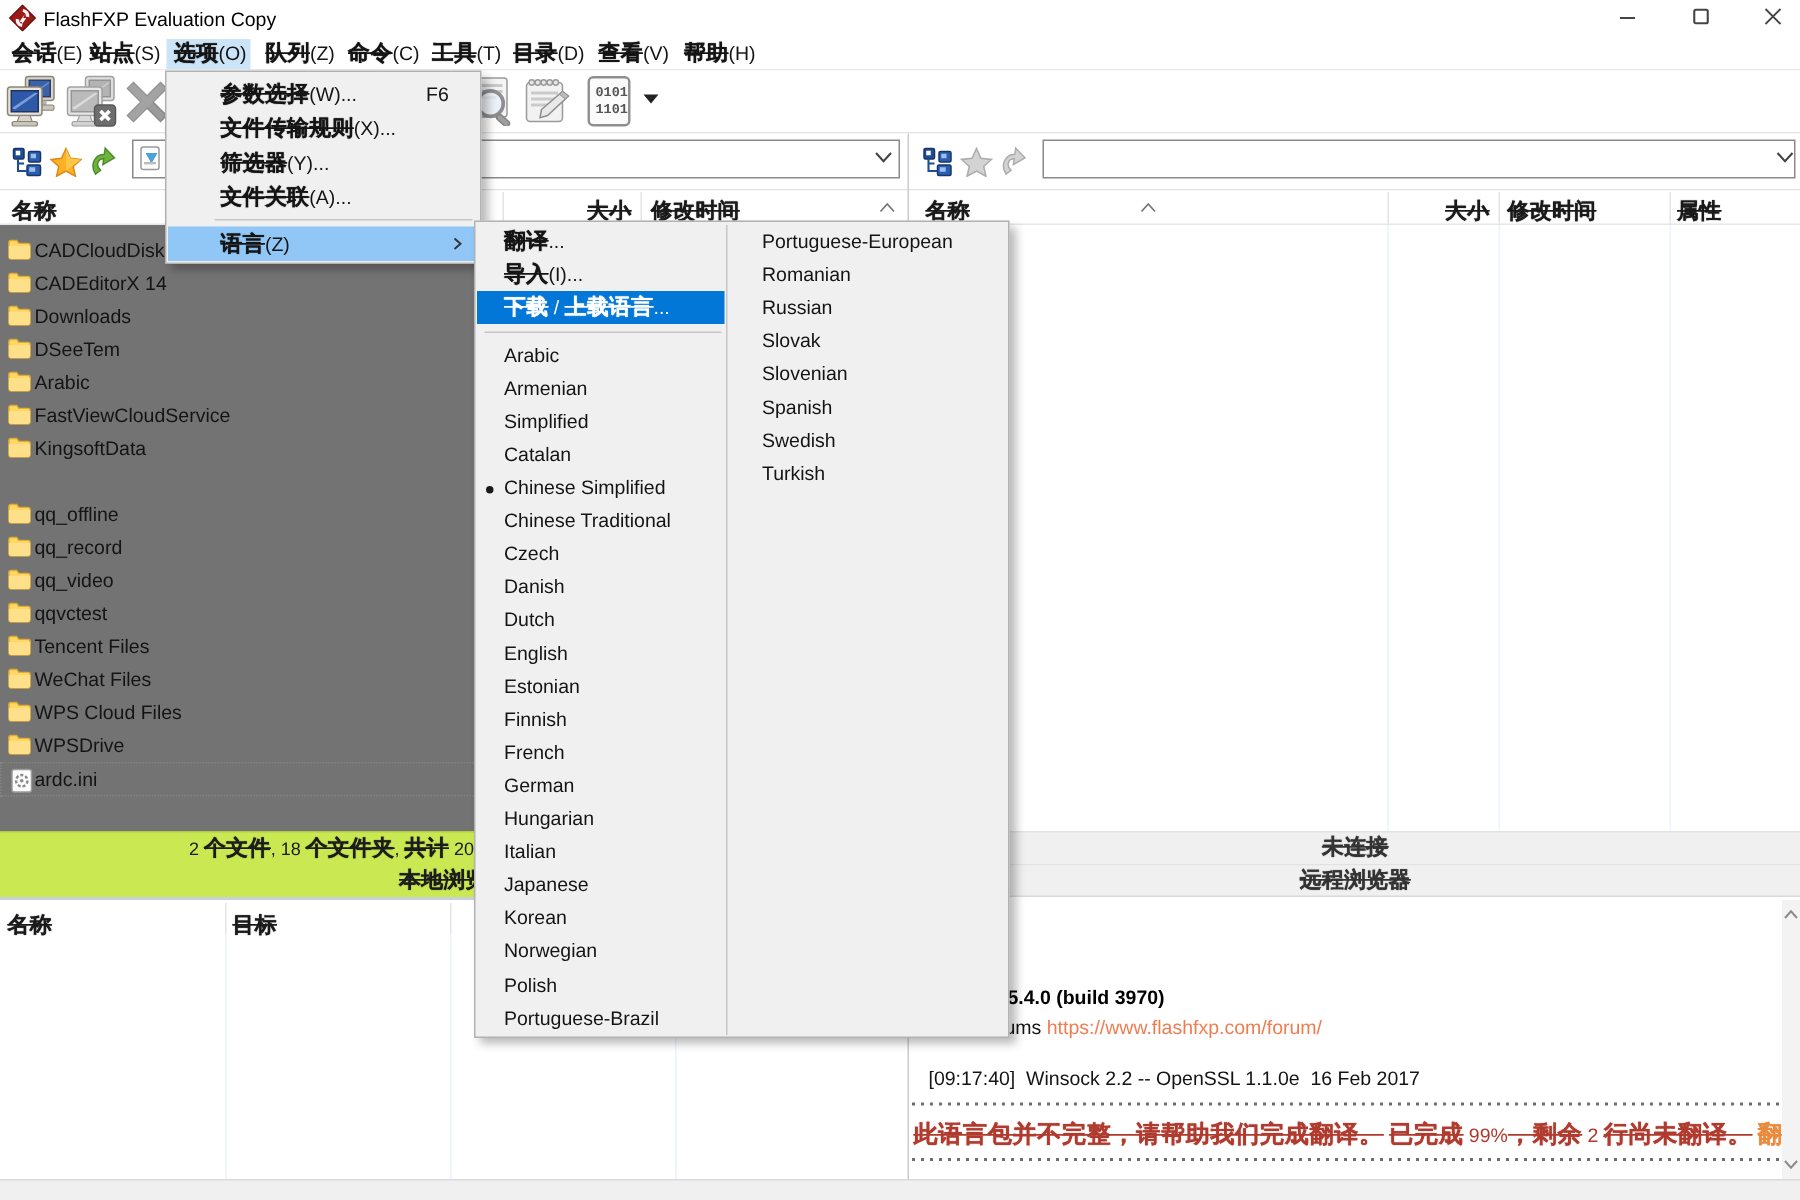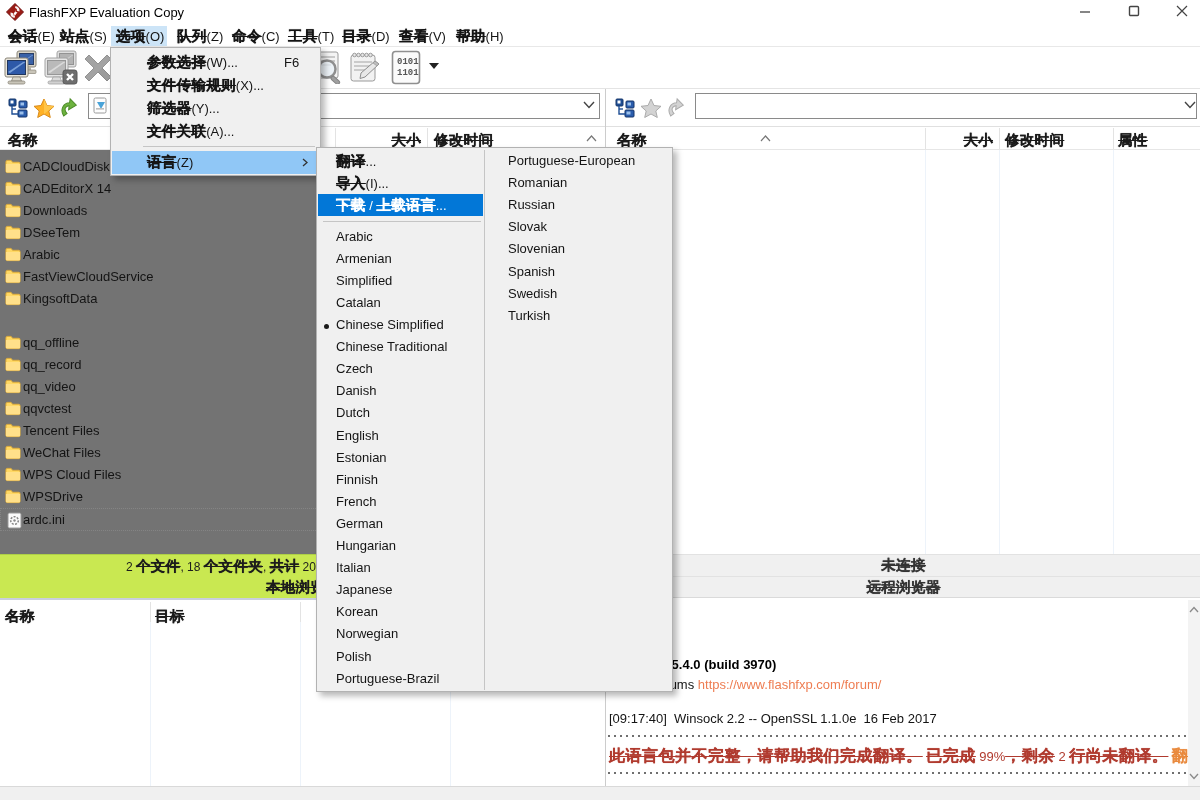--- a/index.html
+++ b/index.html
@@ -345,21 +345,21 @@
 
 <div class="ab" id="rbars" style="left:607px;top:554px;width:593px;height:46px">
 <div class="ab" style="left:0;top:0;width:593px;height:23px;background:#f0f0f0;border-top:1px solid #e2e2e2;border-bottom:1px solid #e2e2e2"></div>
 <div class="ab" style="left:0;top:23px;width:593px;height:21px;background:#f0f0f0;border-bottom:1px solid #dadada"></div>
 <div class="ab" style="left:0;top:3px;width:593px;height:17px;line-height:17px;color:#333;font-size:12px;text-align:center"><span class="c2">未连接</span></div>
 <div class="ab" style="left:0;top:25px;width:593px;height:17px;line-height:17px;color:#333;font-size:12px;text-align:center"><span class="c2">远程浏览器</span></div>
 </div>
 <div class="ab" id="log" style="left:607px;top:600px;width:593px;height:186px;background:#fff">
 <div class="ab" style="left:2px;top:57px;font-weight:bold;color:#000;white-space:nowrap">FlashFXP 5.4.0 (build 3970)</div>
 <div class="ab" style="left:-6px;top:77px;white-space:nowrap">Support Forums <span style="color:#ee7d52">https://www.flashfxp.com/forum/</span></div>
-<div class="ab" style="left:2px;top:111px;white-space:nowrap">[09:17:40]&nbsp; Winsock 2.2 -- OpenSSL 1.1.0e&nbsp; 16 Feb 2017</div>
+<div class="ab" style="left:12px;top:111px;white-space:nowrap">[09:17:40]&nbsp; Winsock 2.2 -- OpenSSL 1.1.0e&nbsp; 16 Feb 2017</div>
 <div class="ab" style="left:1px;top:135px;width:578px;height:2px;background:repeating-linear-gradient(90deg,#6f6f6f 0 2px,transparent 2px 6px)"></div>
 <div class="ab" style="left:2px;top:146px;white-space:nowrap;color:#b03a2e"><span class="c" style="color:#b03a2e">此语言包并不完整，请帮助我们完成翻译。</span> <span class="c" style="color:#b03a2e">已完成</span> 99%<span class="c" style="color:#b03a2e">，剩余</span> 2 <span class="c" style="color:#b03a2e">行尚未翻译。</span> <span class="c" style="color:#e98a3e">翻译编辑器</span></div>
 <div class="ab" style="left:1px;top:172px;width:578px;height:2px;background:repeating-linear-gradient(90deg,#6f6f6f 0 2px,transparent 2px 6px)"></div>
 <div class="ab" style="left:581px;top:0;width:12px;height:186px;background:#f3f3f3"></div>
 <svg class="ab" style="left:582px;top:6px" width="10" height="7" viewBox="0 0 10 7">
         <path d="M1 6 L5 1.5 L9 6" stroke="#8a8a8a" stroke-width="1.3" fill="none"></path>
       </svg>
 <svg class="ab" style="left:582px;top:173px" width="10" height="7" viewBox="0 0 10 7">
         <path d="M1 1 L5 5.5 L9 1" stroke="#8a8a8a" stroke-width="1.3" fill="none"></path>
       </svg>

